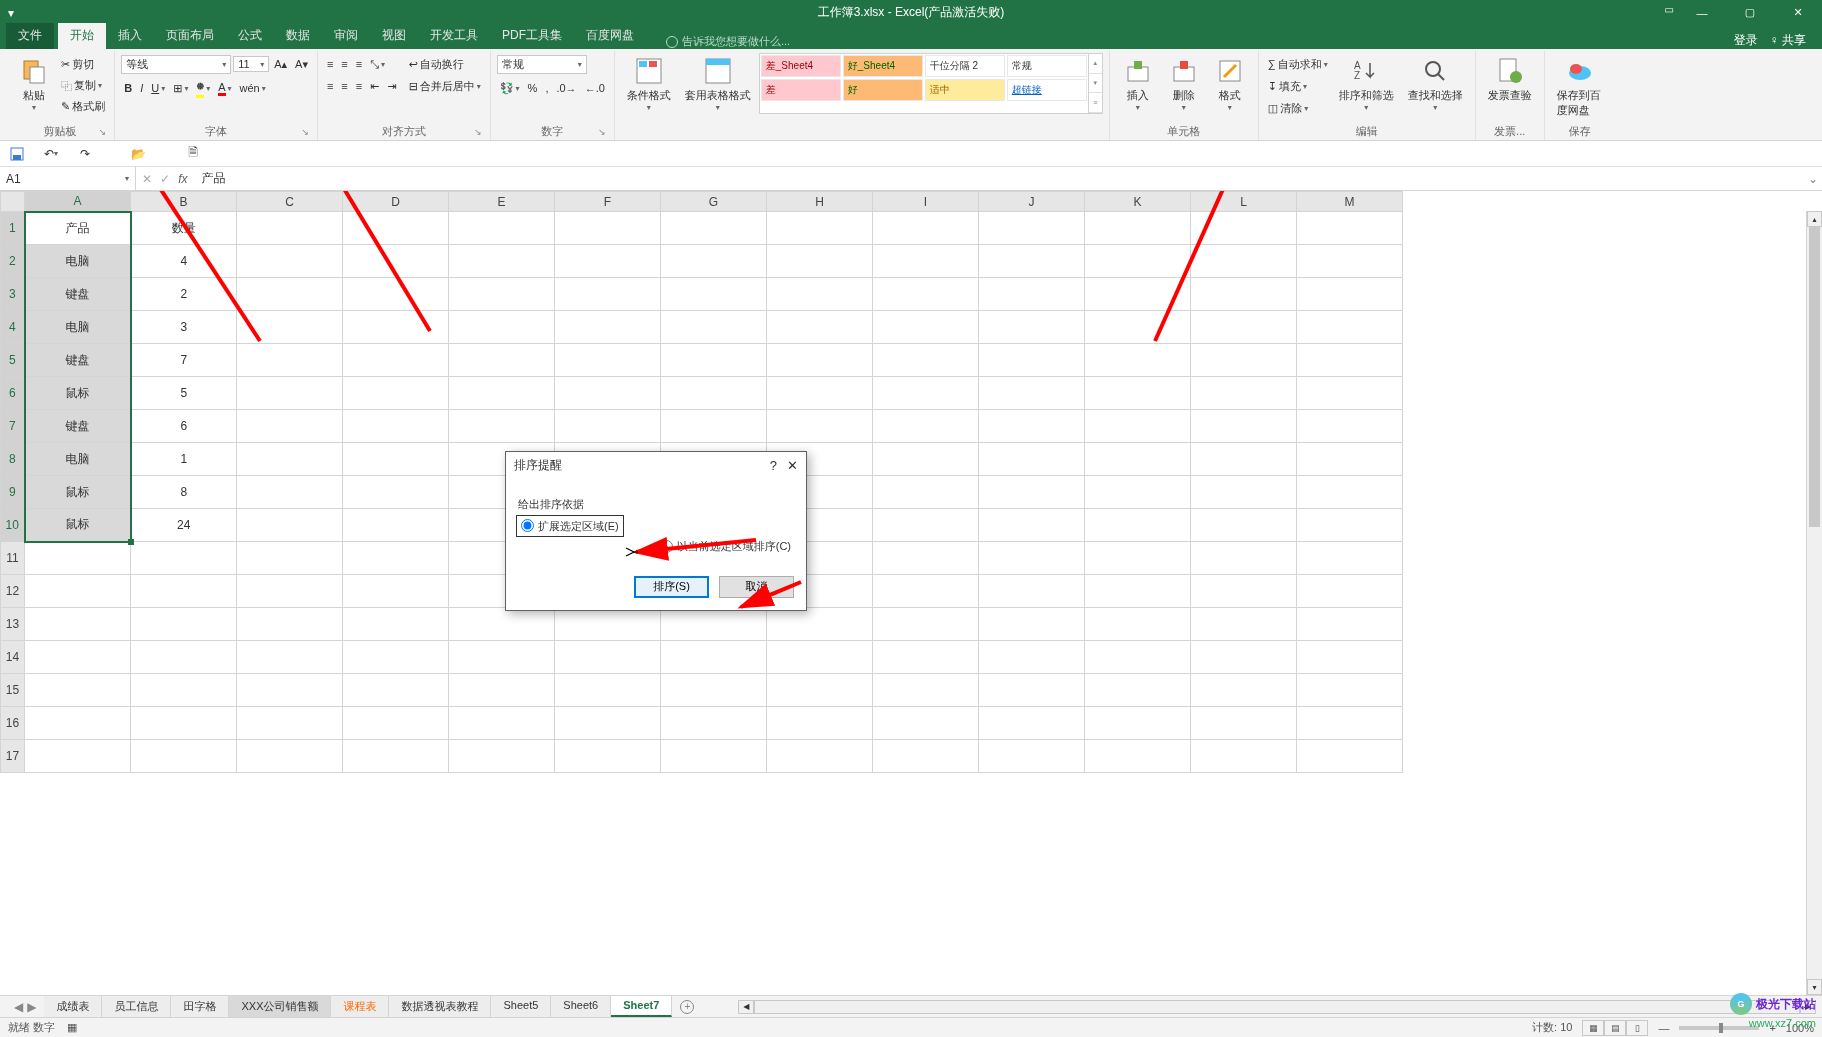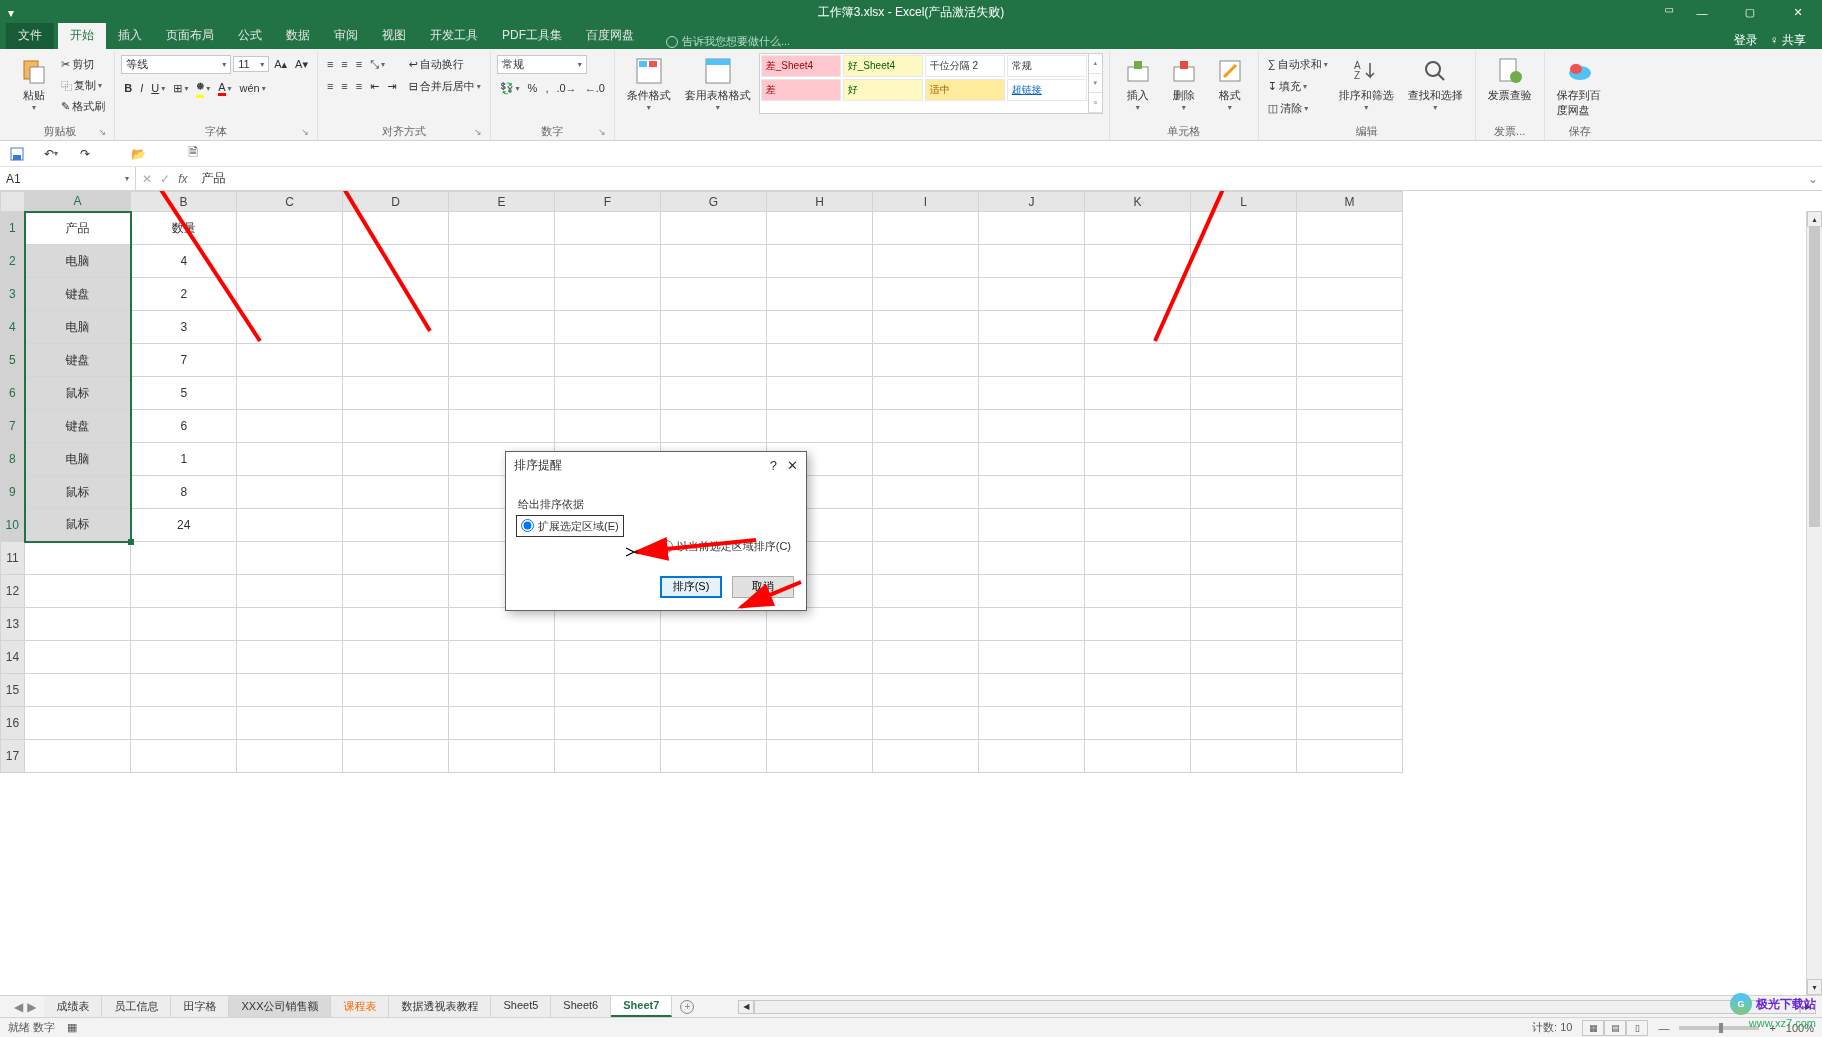--- a/index.html
+++ b/index.html
@@ -33,21 +33,21 @@
 .rbtn.big { padding: 2px 6px; }
 .rbtn.big .rbtn-ico { width: 32px; height: 32px; }
 .mini-row { display: flex; align-items: center; gap: 2px; margin: 1px 0; height:20px;}
 .mini-btn { padding: 1px 3px; cursor: pointer; font-size: 11px; display:flex;align-items:center;gap:2px;}
 .combo { border: 1px solid #c8c8c8; background: #fff; font-size: 11px; padding: 1px 4px; display:flex;align-items:center;justify-content:space-between;}
 .caret { font-size: 8px; color: #666; }
 
 .style-gallery { display:flex; gap:0; border:1px solid #d0d0d0; background:#fff;}
 .style-item { width:80px; height:22px; border:1px solid #e8e8e8; font-size:10px; display:flex;align-items:center; padding:0 4px; margin:1px;}
 .style-bad { background:#ffc7ce; color:#9c0006;}
-.style-good { background:#fef9c3; color:#006100;}
+.style-good { background:#fdba74; color:#006100;}
 .style-thousand { color:#333;}
 .style-normal { }
 .style-neutral { background:#ffeb9c; color:#9c6500;}
 .style-link { color:#0563c1; text-decoration:underline;}
 .gallery-scroll { width:14px; display:flex;flex-direction:column; border-left:1px solid #d0d0d0;}
 .gallery-scroll div{flex:1;display:flex;align-items:center;justify-content:center;font-size:7px;color:#888;border-bottom:1px solid #e0e0e0;}
 
 
 .qat { height: 26px; background: #fff; border-bottom: 1px solid #e1e1e1; display: flex; align-items: center; padding: 0 8px; gap: 16px; }
 .qat .qbtn { width:18px;height:18px; display:flex;align-items:center;justify-content:center; cursor:pointer;}
@@ -76,21 +76,21 @@
 .sel-handle { position:absolute; width:6px;height:6px; background:#217346; }
 .dialog { position: absolute; left: 505px; top: 260px; width: 302px; background: #fff; border: 1px solid #606060; box-shadow: 3px 3px 10px rgba(0,0,0,0.3); }
 .dlg-title { height: 26px; display: flex; align-items: center; justify-content: space-between; padding: 0 8px; font-size: 12px; }
 .dlg-close { display:flex; gap:10px; font-size:13px;}
 .dlg-body { padding: 10px 12px; font-size: 11px; line-height: 1.5; }
 .dlg-group { margin-top: 8px; }
 .dlg-legend { font-size:11px; margin-bottom:4px;}
 .radio-row { display: flex; align-items: center; gap: 4px; margin: 2px 0; padding:1px 3px;justify-content:flex-end;}
 .radio-row.boxed { outline:1px solid #333; outline-offset:1px; width:fit-content;}
 .dlg-buttons { display: flex; justify-content: flex-end; gap: 10px; padding: 8px 12px 12px; }
-.dlg-btn { width: 62px; height: 22px; border: 1px solid #adadad; background: #e1e1e1; font-size: 11px; cursor: pointer; }
+.dlg-btn { width: 75px; height: 22px; border: 1px solid #adadad; background: #e1e1e1; font-size: 11px; cursor: pointer; }
 .dlg-btn.primary { border: 2px solid #0078d4; background:#e5f1fb;}
 
 
 .arrow { position: absolute; pointer-events:none;}
 .arrow-line { stroke: #ff0000; stroke-width: 4; fill: none; }
 .arrow-head { fill: #ff0000; }
 
 
 .sheet-tabs { height: 22px; background: #f3f3f3; border-top: 1px solid #d4d4d4; display: flex; align-items: center; padding: 0 6px; gap: 0; }
 .nav-arrows { display:flex; gap:4px; padding:0 8px; color:#888;}

